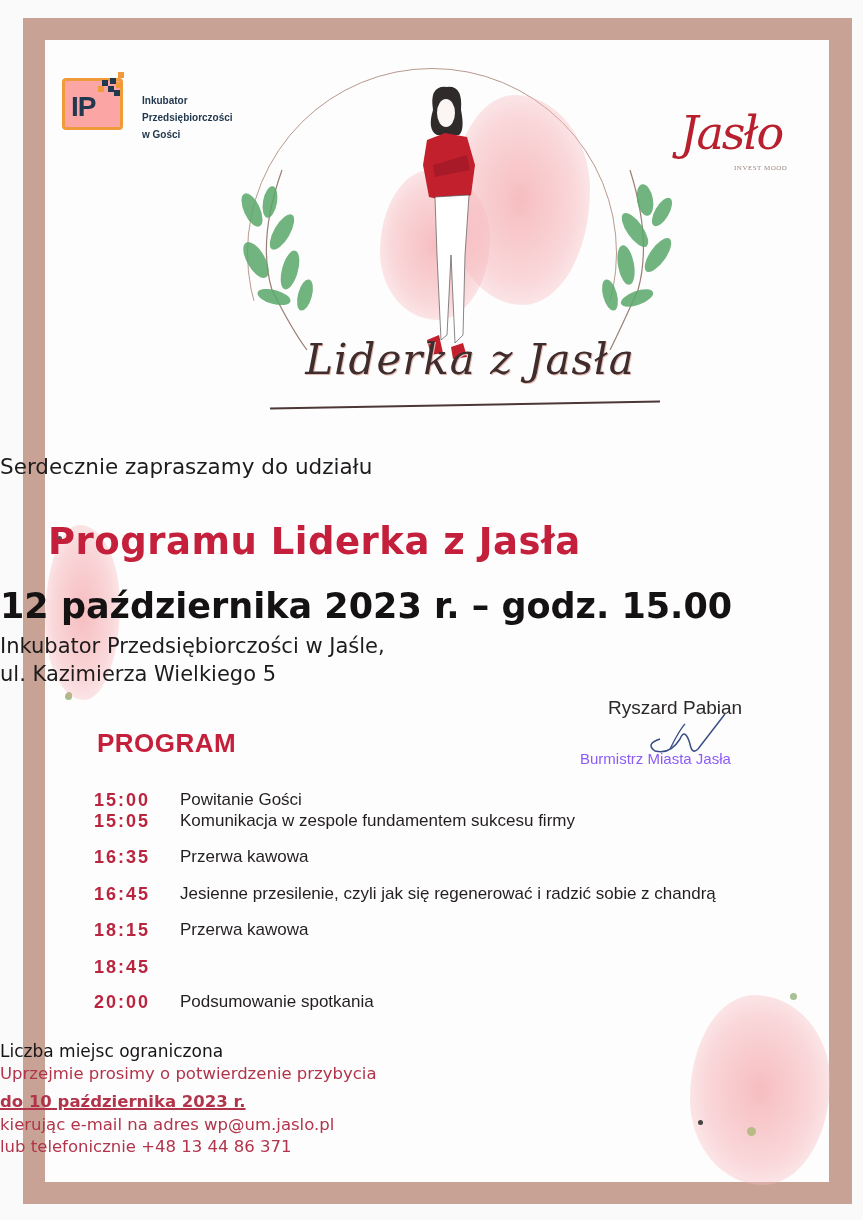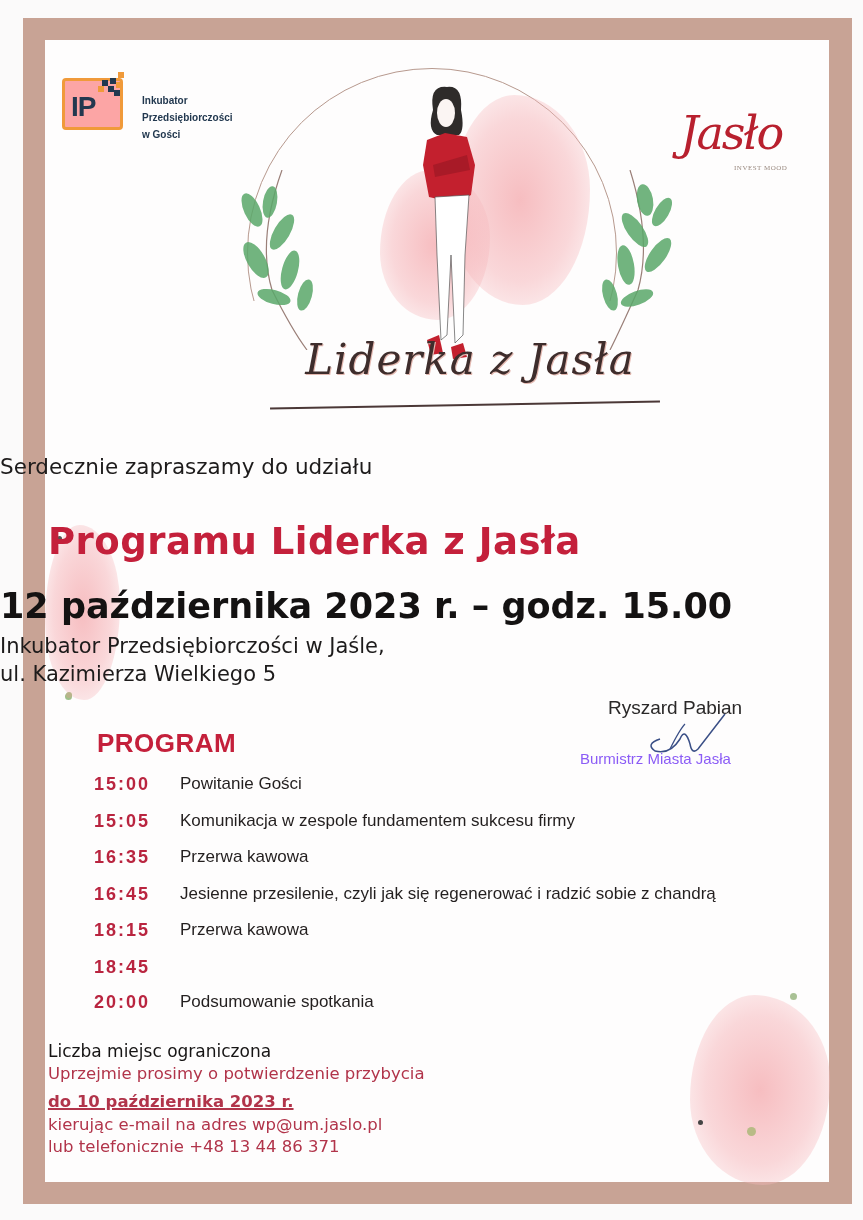--- a/index.html
+++ b/index.html
@@ -97,21 +97,21 @@
     position: absolute; left: 0; height: 24px; display: flex; align-items: center; white-space: nowrap;
   }
   .agenda-time {
     width: 86px; font-family: "Liberation Sans", sans-serif; font-weight: bold;
     font-size: 18px; color: #b9243f; letter-spacing: 2px;
   }
   .agenda-desc {
     font-family: "Liberation Sans", sans-serif; font-size: 17px; color: #231f1f;
   }
 
-  .footer { top: 1040px; font-family: "DejaVu Sans", sans-serif; padding-left: 48px; }
+  .footer { top: 1040px; font-family: "DejaVu Sans", sans-serif; }
   .footer div { line-height: 22.5px; }
   .f-limit { font-size: 17px; color: #161414; }
   .f-red { font-size: 16.5px; color: #b1344a; }
   .f-deadline { font-size: 16.5px; color: #b1344a; font-weight: bold; margin-top: 6px; }
   .f-deadline u { text-decoration-thickness: 2px; }
 
   .dot { position: absolute; border-radius: 50%; }
 </style>
 </head>
 <body>
@@ -207,21 +207,21 @@
   <div class="sig-name">Ryszard Pabian</div>
   <svg class="sig-scribble" width="90" height="50">
     <path d="M20 30 Q5 35 15 42 Q30 46 40 30 Q45 18 50 35 Q52 46 58 40 L85 5" stroke="#3a4f86" stroke-width="1.5" fill="none"></path>
     <path d="M30 40 Q40 20 45 15" stroke="#3a4f86" stroke-width="1.2" fill="none"></path>
   </svg>
   <div class="sig-title">Burmistrz Miasta Jasła</div>
 </div>
 
 <div class="abs program-heading">PROGRAM</div>
 <div class="abs agenda">
-  <div class="agenda-row" style="top:2px">
+  <div class="agenda-row" style="top:18px">
     <span class="agenda-time">15:00</span>
     <span class="agenda-desc">Powitanie Gości</span>
   </div>
   <div class="agenda-row" style="top:39px">
     <span class="agenda-time">15:05</span>
     <span class="agenda-desc">Komunikacja w zespole fundamentem sukcesu firmy</span>
   </div>
   <div class="agenda-row" style="top:75px">
     <span class="agenda-time">16:35</span>
     <span class="agenda-desc">Przerwa kawowa</span>

